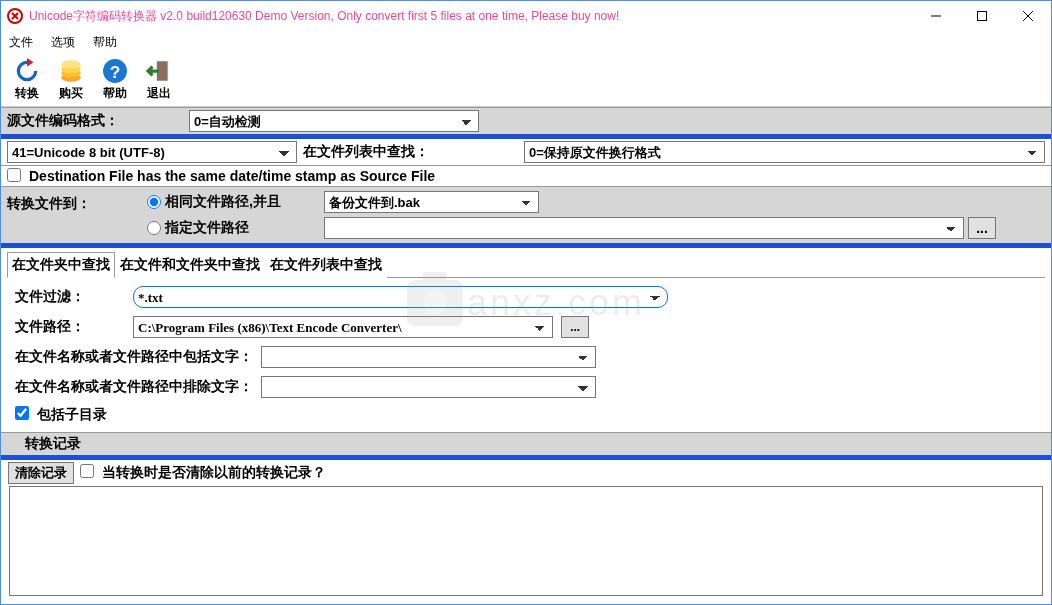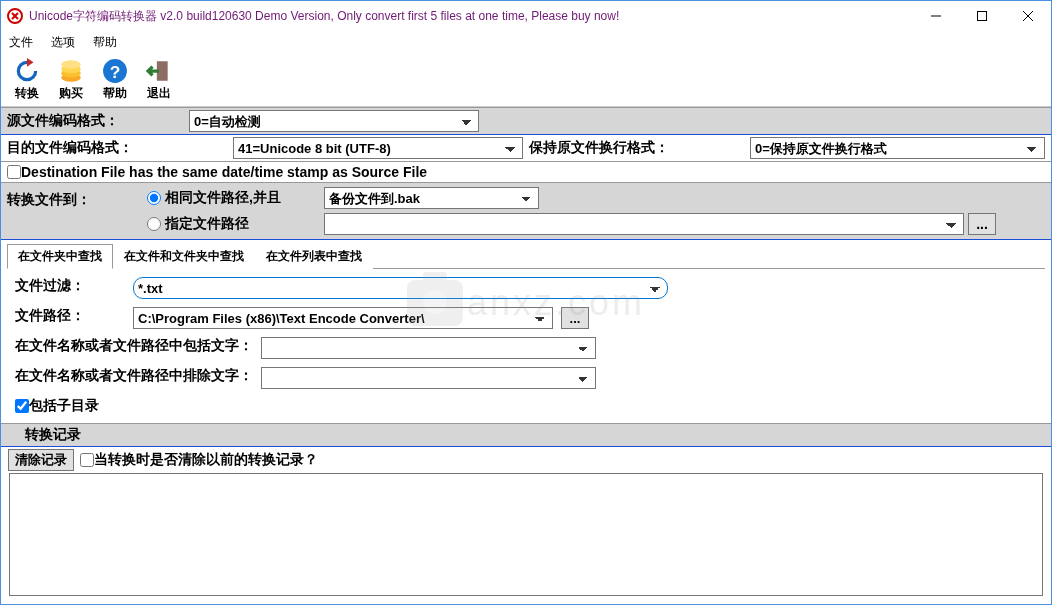--- a/index.html
+++ b/index.html
@@ -2,50 +2,50 @@
 <html><head>
 <meta charset="utf-8">
 <style>
 * { box-sizing: border-box; margin: 0; padding: 0; }
 body { font-family: "Microsoft YaHei", SimSun, sans-serif; font-size: 13px; background: #fff; color: #000; user-select: none; }
 .window { width: 1052px; height: 605px; border: 1px solid #4a90e2; position: relative; display: flex; flex-direction: column; background:#fff; }
 
 
 .titlebar { height: 30px; display:flex; align-items:center; background:#fff; }
 .titlebar .app-icon { width:16px; height:16px; margin:0 6px; }
-.titlebar .title { flex:1; font-size:12px; color:#701a75; white-space:nowrap; overflow:hidden; }
+.titlebar .title { flex:1; font-size:12px; color:#ec4899; white-space:nowrap; overflow:hidden; }
 .titlebar .wc { display:flex; }
 .titlebar .wc div { width:46px; height:30px; display:flex; align-items:center; justify-content:center; }
 
 
 .menubar { height:22px; display:flex; align-items:center; padding:0 4px; gap:10px; font-size:12px; }
 .menubar span { padding:2px 4px; }
 
 
 .toolbar { height:54px; display:flex; align-items:flex-start; padding:4px 8px; gap:8px; border-bottom:1px solid #ccc; }
 .tbtn { display:flex; flex-direction:column; align-items:center; width:36px; font-size:12px; font-weight:bold; }
 .tbtn .ticon { width:28px; height:28px; display:flex; align-items:center; justify-content:center; }
 
 
-.sect-header { background:#d6d6d6; border-top:1px solid #999; border-bottom:1px solid #1d4ed8; padding:2px 6px; font-weight:bold; font-size:14px; display:flex; align-items:center; }
+.sect-header { background:#d6d6d6; border-top:1px solid #999; border-bottom:5px solid #1d4ed8; padding:2px 6px; font-weight:bold; font-size:14px; display:flex; align-items:center; }
 .row { display:flex; align-items:center; padding:2px 6px; gap:6px; }
 .label-b { font-weight:bold; font-size:14px; white-space:nowrap; }
 select, input[type=text] { font-family: inherit; font-size:13px; font-weight:bold; height:22px; padding:0 4px; border:1px solid #767676; background:#fff; }
 select { appearance: none; background-image: linear-gradient(45deg, transparent 50%, #333 50%), linear-gradient(135deg, #333 50%, transparent 50%); background-position: calc(100% - 12px) 9px, calc(100% - 7px) 9px; background-size:5px 5px; background-repeat:no-repeat; padding-right:22px; }
-.check { display:flex; align-items:center; gap:0; font-weight:bold; font-size:14px; }
+.check { display:flex; align-items:flex-start; gap:8px; font-weight:bold; font-size:14px; }
 .check input { width:14px; height:14px; }
 .small-btn { width:28px; height:22px; border:1px solid #767676; background:#e1e1e1; font-weight:bold; display:flex; align-items:center; justify-content:center; }
 
 
 .tabs { display:flex; border-bottom:1px solid #999; margin:3px 6px 0 6px; }
-.tab { padding:3px 10px; font-size:12px; font-weight:bold; border:1px solid transparent; position:relative; top:1px; background:#fff; }
+.tab { padding:3px 4px; font-size:14px; font-weight:bold; border:1px solid transparent; position:relative; top:1px; background:#fff; }
 .tab.active { border:1px solid #999; border-bottom:1px solid #fff; }
 
 .panel { padding:8px 14px; display:flex; flex-direction:column; gap:8px; }
-.field-row { display:flex; gap:8px; }
+.field-row { display:flex; align-items:center; gap:8px;font-family:Liberation Serif, serif; }
 .fld-label { font-weight:bold; font-size:14px; width:auto; white-space:nowrap; }
 
 .records-head { display:flex; align-items:center; padding:2px 7px; font-size:14px; font-weight:bold; gap:6px; }
 .records-head button { font-family:inherit; font-size:13px; font-weight:bold; padding:1px 6px; border:1px solid #767676; background:#e1e1e1; }
 .records-box { flex:1; margin:0 8px 8px 8px; border:1px solid #767676; background:#fff; min-height:100px; overflow:auto; }
 
 
 .watermark { position:absolute; left:50%; top:50%; transform:translate(-50%,-50%); opacity:0.15; pointer-events:none; display:flex; align-items:center; gap:4px; }
 .watermark .wmtext { font-size:36px; letter-spacing:3px; color:#888; font-family:Arial; }
 .watermark .cam { width:56px; height:46px; border-radius:8px; background:#999; position:relative; }
@@ -142,23 +142,22 @@
   </div>
 
   <div class="sect-header">
     <span class="label-b" style="width:182px">源文件编码格式：</span>
     <select style="width:290px">
       <option>0=自动检测</option>
     </select>
   </div>
 
   <div class="row" style="border-bottom:1px solid #999;">
-    <span class="label-b" style="width:220px">目的文件编码格式：</span>
     <select style="width:290px"><option>41=Unicode 8 bit (UTF-8)</option></select>
-    <span class="label-b" style="width:215px">保持原文件换行格式：</span>
+    <span class="label-b" style="width:215px">在文件列表中查找：</span>
     <select style="flex:1"><option>0=保持原文件换行格式</option></select>
   </div>
 
   <div class="row">
     <label class="check">
       <input type="checkbox" style="">
         <span>Destination File has the same date/time stamp as Source File</span>
     </label>
   </div>
 

